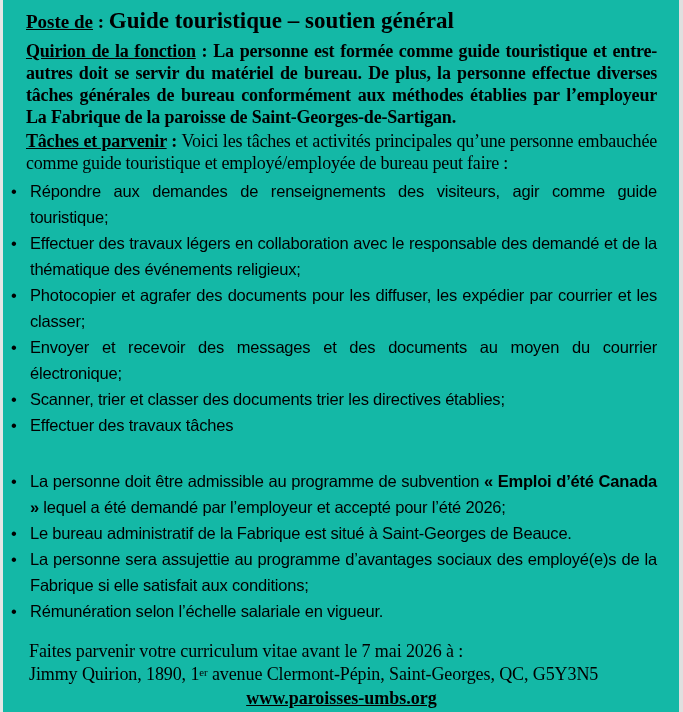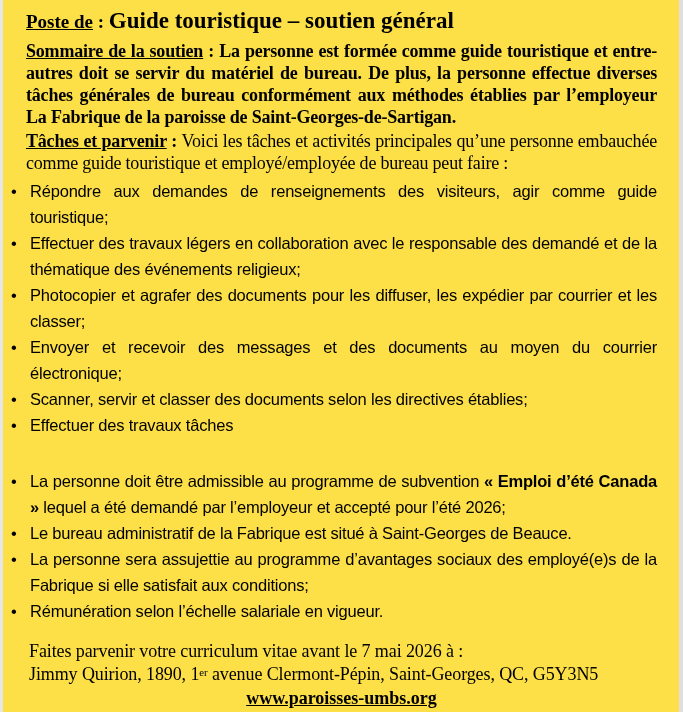--- a/index.html
+++ b/index.html
@@ -5,21 +5,21 @@
 <style>
   html, body {
     margin: 0;
     padding: 0;
     background: #ffffff;
   }
   .page {
     position: relative;
     width: 683px;
     height: 712px;
-    background: #fde047;
+    background: #14b8a6;
     overflow: hidden;
     color: #000000;
   }
   
   .edge-left {
     position: absolute; left: 0; top: 0;
     width: 3px; height: 712px;
     background: #e6e6e6;
   }
   .edge-right {
@@ -121,30 +121,30 @@
 <body>
 
 <div class="page">
   <div class="edge-left"></div>
   <div class="edge-right"></div>
 
   <div class="doc">
 
     <div class="headline"><span class="label">Poste de</span><span class="sep"> : </span><span class="main">Guide touristique – soutien général</span></div>
 
-    <p class="para bold"><span class="lead">Sommaire de la soutien</span><span class="lead-sep"> : </span><span>La personne est formée comme guide touristique et entre-autres doit se servir du matériel de bureau. De plus, la personne effectue diverses tâches générales de bureau conformément aux méthodes établies par l’employeur La Fabrique de la paroisse de Saint-Georges-de-Sartigan.</span></p>
+    <p class="para bold"><span class="lead">Quirion de la fonction</span><span class="lead-sep"> : </span><span>La personne est formée comme guide touristique et entre-autres doit se servir du matériel de bureau. De plus, la personne effectue diverses tâches générales de bureau conformément aux méthodes établies par l’employeur La Fabrique de la paroisse de Saint-Georges-de-Sartigan.</span></p>
 
     <p class="para"><span class="lead">Tâches et parvenir</span><span class="lead-sep"> : </span><span>Voici les tâches et activités principales qu’une personne embauchée comme guide touristique et employé/employée de bureau peut faire :</span></p>
 
     <ul class="bullets">
       <li><span class="dot">•</span><span>Répondre aux demandes de renseignements des visiteurs, agir comme guide touristique;</span></li>
       <li><span class="dot">•</span><span>Effectuer des travaux légers en collaboration avec le responsable des demandé et de la thématique des événements religieux;</span></li>
       <li><span class="dot">•</span><span>Photocopier et agrafer des documents pour les diffuser, les expédier par courrier et les classer;</span></li>
       <li><span class="dot">•</span><span>Envoyer et recevoir des messages et des documents au moyen du courrier électronique;</span></li>
-      <li><span class="dot">•</span><span>Scanner, servir et classer des documents selon les directives établies;</span></li>
+      <li><span class="dot">•</span><span>Scanner, trier et classer des documents trier les directives établies;</span></li>
       <li><span class="dot">•</span><span>Effectuer des travaux tâches</span></li>
     </ul>
 
     <div class="list-gap"></div>
 
     <ul class="bullets">
       <li><span class="dot">•</span><span>La personne doit être admissible au programme de subvention </span><span class="b">« Emploi d’été Canada »</span><span> lequel a été demandé par l’employeur et accepté pour l’été 2026;</span></li>
       <li><span class="dot">•</span><span>Le bureau administratif de la Fabrique est situé à Saint-Georges de Beauce.</span></li>
       <li><span class="dot">•</span><span>La personne sera assujettie au programme d’avantages sociaux des employé(e)s de la Fabrique si elle satisfait aux conditions;</span></li>
       <li><span class="dot">•</span><span>Rémunération selon l’échelle salariale en vigueur.</span></li>

